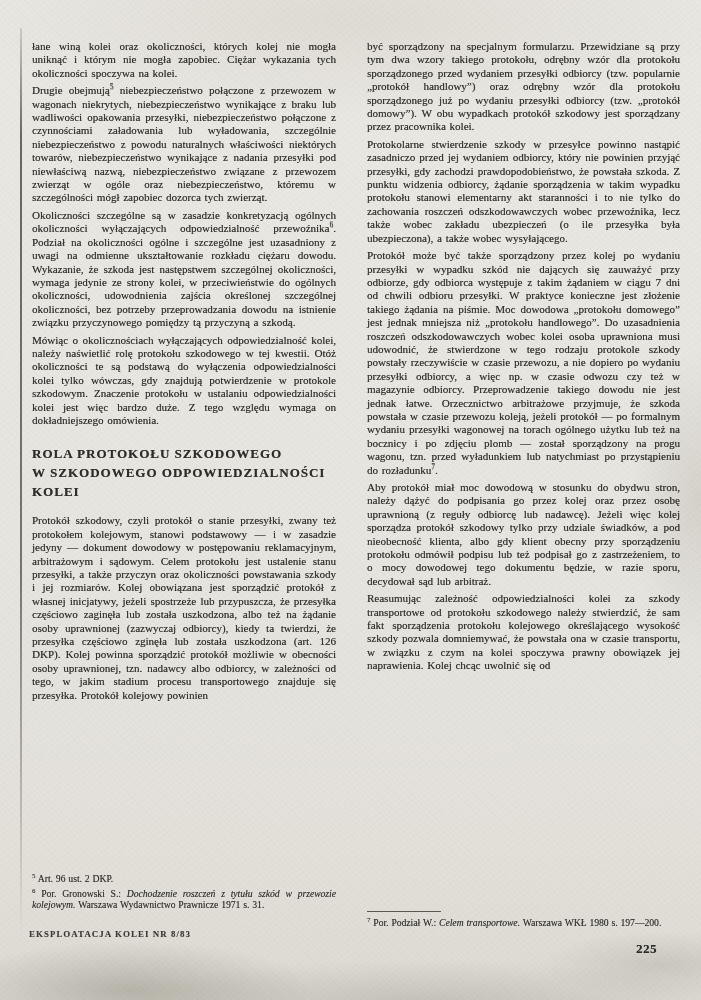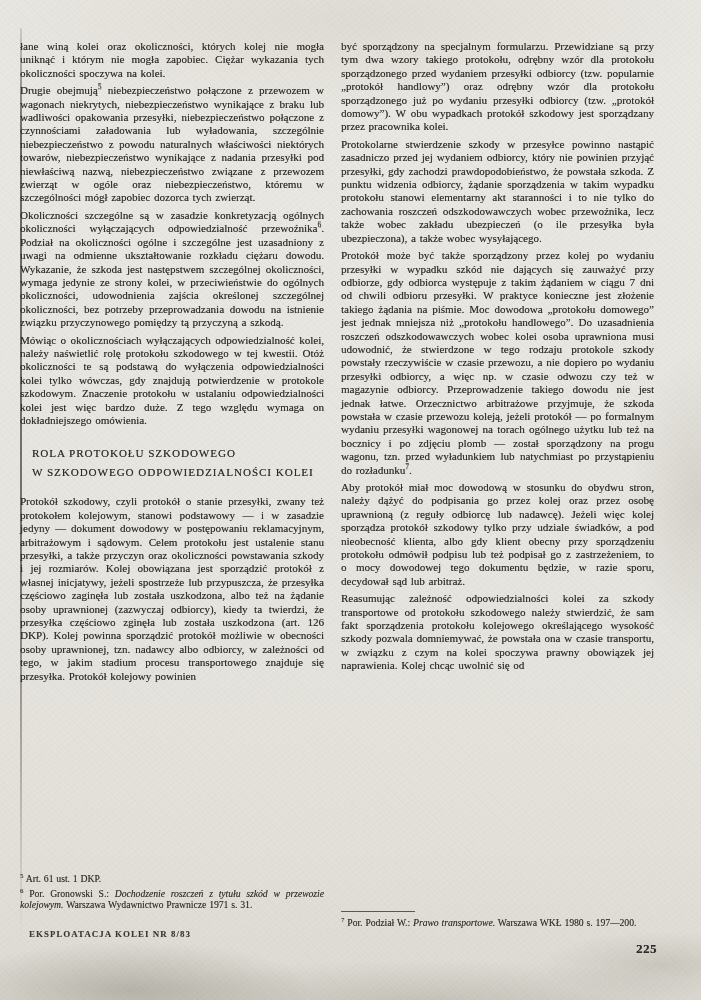--- a/index.html
+++ b/index.html
@@ -23,36 +23,36 @@
     position:absolute;inset:0;pointer-events:none;
     background:
       repeating-linear-gradient(45deg, rgba(70,66,60,.018) 0 1px, transparent 1px 4px),
       repeating-linear-gradient(-38deg, rgba(70,66,60,.015) 0 1px, transparent 1px 5px);
   }
   .edge-line{
     position:absolute;left:20px;top:28px;width:2px;height:910px;
     background:linear-gradient(180deg, rgba(52,48,42,.15), rgba(45,42,37,.68) 12%, rgba(45,42,37,.6) 60%, rgba(60,56,50,.25) 85%, transparent);
   }
   .content{
-    position:absolute;top:40px;left:20px;display:flex;gap:17px;
+    position:absolute;top:40px;left:32px;display:flex;gap:31px;
   }
   .col{position:relative;}
   .col-left{width:304px;height:874px;}
   .col-right{width:313px;height:892px;}
   p.body-par{
     margin:0 0 4px 0;
     font-size:11px;line-height:13.4px;
     text-align:justify;
     word-spacing:1px;
     text-shadow:0.2px 0.2px 0 rgba(50,48,44,.55);
   }
   p.body-par sup{font-size:7.5px;line-height:0;}
   h2.sec-heading{
-    margin:17px 0 13px 12px;
-    font-size:11px;line-height:19px;font-weight:normal;
+    margin:17px 0 13px 0;
+    font-size:13px;line-height:19px;font-weight:bold;
     letter-spacing:1px;
     text-shadow:0.2px 0.2px 0 rgba(50,48,44,.6);
   }
   .footnotes{
     position:absolute;bottom:0;left:0;right:0;
   }
   .fn-rule{width:74px;border-top:1px solid rgba(58,55,49,.8);margin:0 0 5px 0;}
   p.footnote{
     margin:0 0 3px 0;
     font-size:9.6px;line-height:11.6px;
@@ -90,35 +90,35 @@
       <p class="body-par"><span>Mówiąc o okolicznościach wyłączających odpowiedzialność kolei, należy naświetlić rolę protokołu szkodowego w tej kwestii. Otóż okoliczności te są podstawą do wyłączenia odpowiedzialności kolei tylko wówczas, gdy znajdują potwierdzenie w protokole szkodowym. Znaczenie protokołu w ustalaniu odpowiedzialności kolei jest więc bardzo duże. Z tego względu wymaga on dokładniejszego omówienia.</span></p>
 
       <h2 class="sec-heading">
         <span>ROLA PROTOKOŁU SZKODOWEGO</span><br>
         <span>W SZKODOWEGO ODPOWIEDZIALNOŚCI KOLEI</span>
       </h2>
 
       <p class="body-par"><span>Protokół szkodowy, czyli protokół o stanie przesyłki, zwany też protokołem kolejowym, stanowi podstawowy — i w zasadzie jedyny — dokument dowodowy w postępowaniu reklamacyjnym, arbitrażowym i sądowym. Celem protokołu jest ustalenie stanu przesyłki, a także przyczyn oraz okoliczności powstawania szkody i jej rozmiarów. Kolej obowiązana jest sporządzić protokół z własnej inicjatywy, jeżeli spostrzeże lub przypuszcza, że przesyłka częściowo zaginęła lub została uszkodzona, albo też na żądanie osoby uprawnionej (zazwyczaj odbiorcy), kiedy ta twierdzi, że przesyłka częściowo zginęła lub została uszkodzona (art. 126 DKP). Kolej powinna sporządzić protokół możliwie w obecności osoby uprawnionej, tzn. nadawcy albo odbiorcy, w zależności od tego, w jakim stadium procesu transportowego znajduje się przesyłka. Protokół kolejowy powinien</span></p>
 
       <div class="footnotes">
-        <p class="footnote"><sup>5</sup><span> Art. 61 ust. 1 DKP.</span></p>
+        <p class="footnote"><sup>5</sup><span> Art. 96 ust. 2 DKP.</span></p>
         <p class="footnote"><sup>6</sup><span> Por. Gronowski S.: </span><i>Dochodzenie roszczeń z tytułu szkód w przewozie kolejowym.</i><span> Warszawa Wydawnictwo Prawnicze 1971 s. 31.</span></p>
       </div>
     </div>
 
     <div class="col col-right">
       <p class="body-par"><span>być sporządzony na specjalnym formularzu. Przewidziane są przy tym dwa wzory takiego protokołu, odrębny wzór dla protokołu sporządzonego przed wydaniem przesyłki odbiorcy (tzw. popularnie „protokół handlowy”) oraz odrębny wzór dla protokołu sporządzonego już po wydaniu przesyłki odbiorcy (tzw. „protokół domowy”). W obu wypadkach protokół szkodowy jest sporządzany przez pracownika kolei.</span></p>
       <p class="body-par"><span>Protokolarne stwierdzenie szkody w przesyłce powinno nastąpić zasadniczo przed jej wydaniem odbiorcy, który nie powinien przyjąć przesyłki, gdy zachodzi prawdopodobieństwo, że powstała szkoda. Z punktu widzenia odbiorcy, żądanie sporządzenia w takim wypadku protokołu stanowi elementarny akt staranności i to nie tylko do zachowania roszczeń odszkodowawczych wobec przewoźnika, lecz także wobec zakładu ubezpieczeń (o ile przesyłka była ubezpieczona), a także wobec wysyłającego.</span></p>
       <p class="body-par"><span>Protokół może być także sporządzony przez kolej po wydaniu przesyłki w wypadku szkód nie dających się zauważyć przy odbiorze, gdy odbiorca występuje z takim żądaniem w ciągu 7 dni od chwili odbioru przesyłki. W praktyce konieczne jest złożenie takiego żądania na piśmie. Moc dowodowa „protokołu domowego” jest jednak mniejsza niż „protokołu handlowego”. Do uzasadnienia roszczeń odszkodowawczych wobec kolei osoba uprawniona musi udowodnić, że stwierdzone w tego rodzaju protokole szkody powstały rzeczywiście w czasie przewozu, a nie dopiero po wydaniu przesyłki odbiorcy, a więc np. w czasie odwozu czy też w magazynie odbiorcy. Przeprowadzenie takiego dowodu nie jest jednak łatwe. Orzecznictwo arbitrażowe przyjmuje, że szkoda powstała w czasie przewozu koleją, jeżeli protokół — po formalnym wydaniu przesyłki wagonowej na torach ogólnego użytku lub też na bocznicy i po zdjęciu plomb — został sporządzony na progu wagonu, tzn. przed wyładunkiem lub natychmiast po przystąpieniu do rozładunku</span><sup>7</sup><span>.</span></p>
       <p class="body-par"><span>Aby protokół miał moc dowodową w stosunku do obydwu stron, należy dążyć do podpisania go przez kolej oraz przez osobę uprawnioną (z reguły odbiorcę lub nadawcę). Jeżeli więc kolej sporządza protokół szkodowy tylko przy udziale świadków, a pod nieobecność klienta, albo gdy klient obecny przy sporządzeniu protokołu odmówił podpisu lub też podpisał go z zastrzeżeniem, to o mocy dowodowej tego dokumentu będzie, w razie sporu, decydował sąd lub arbitraż.</span></p>
       <p class="body-par"><span>Reasumując zależność odpowiedzialności kolei za szkody transportowe od protokołu szkodowego należy stwierdzić, że sam fakt sporządzenia protokołu kolejowego określającego wysokość szkody pozwala domniemywać, że powstała ona w czasie transportu, w związku z czym na kolei spoczywa prawny obowiązek jej naprawienia. Kolej chcąc uwolnić się od</span></p>
 
       <div class="footnotes">
         <div class="fn-rule"></div>
-        <p class="footnote"><sup>7</sup><span> Por. Podział W.: </span><i>Prawo transportowe.</i><span> Warszawa WKŁ 1980 s. 197—200.</span></p>
+        <p class="footnote"><sup>7</sup><span> Por. Podział W.: </span><i>Celem transportowe.</i><span> Warszawa WKŁ 1980 s. 197—200.</span></p>
       </div>
     </div>
 
   </div>
 
   <div class="journal-footer">EKSPLOATACJA KOLEI NR 8/83</div>
   <div class="page-number">225</div>
 </div>
 
 </body></html>

